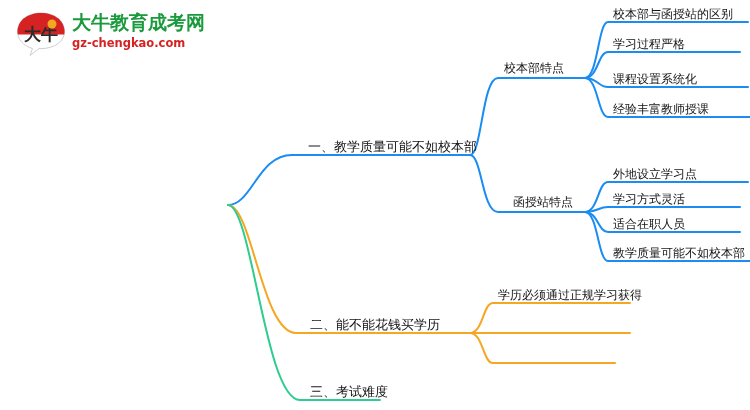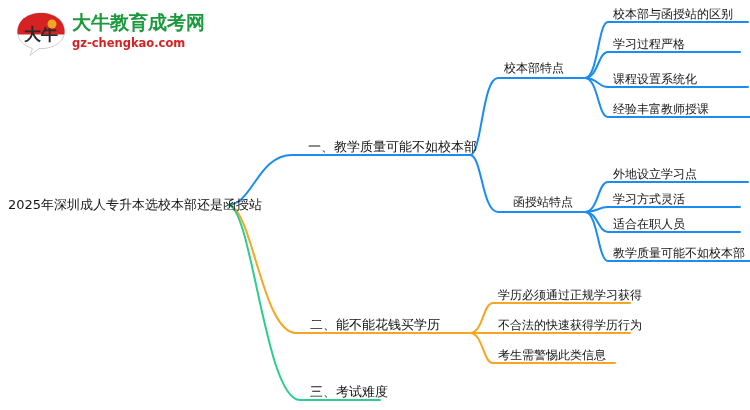--- a/index.html
+++ b/index.html
@@ -128,36 +128,33 @@
       <path d="M585 212 C598 212 598 207 608 207 L740 207" stroke="#1a8cf2"></path>
       <path d="M585 212 C598 212 598 232 608 232 L740 232" stroke="#1a8cf2"></path>
       <path d="M585 212 C598 212 598 261 608 261 L750 261" stroke="#1a8cf2"></path>
 
       <path d="M470 333 C483 333 483 303 493 303 L630 303" stroke="#f5a623"></path>
       <path d="M470 333 C483 333 483 333 493 333 L630 333" stroke="#f5a623"></path>
       <path d="M470 333 C483 333 483 363 493 363 L615 363" stroke="#f5a623"></path>
     </g>
   </svg>
 
-  <div class="node node-root" style="left:8px; top:198px;">2025年深圳成人专升本选校本部还是函授站</div>
 
   <div class="node node-l1" style="left:308px; top:140px;">一、教学质量可能不如校本部</div>
 
   <div class="node node-l2" style="left:504px; top:62px;text-align:right;">校本部特点</div>
   <div class="node node-l3" style="left:613px; top:8px;">校本部与函授站的区别</div>
   <div class="node node-l3" style="left:613px; top:38px;">学习过程严格</div>
   <div class="node node-l3" style="left:613px; top:73px;">课程设置系统化</div>
   <div class="node node-l3" style="left:613px; top:103px;">经验丰富教师授课</div>
 
   <div class="node node-l2" style="left:504px; top:196px;padding-left:9px;">函授站特点</div>
   <div class="node node-l3" style="left:613px; top:168px;">外地设立学习点</div>
   <div class="node node-l3" style="left:613px; top:193px;">学习方式灵活</div>
   <div class="node node-l3" style="left:613px; top:218px;">适合在职人员</div>
   <div class="node node-l3" style="left:613px; top:247px;">教学质量可能不如校本部</div>
 
   <div class="node node-l3" style="left:498px; top:289px;">学历必须通过正规学习获得</div>
   <div class="node node-l1" style="left:310px; top:318px;">二、能不能花钱买学历</div>
-  <div class="node node-l3" style="left:498px; top:319px;">不合法的快速获得学历行为</div>
-  <div class="node node-l3" style="left:498px; top:349px;">考生需警惕此类信息</div>
 
   <div class="node node-l1" style="left:310px; top:385px;">三、考试难度</div>
 
 </div>
 
 </body></html>

